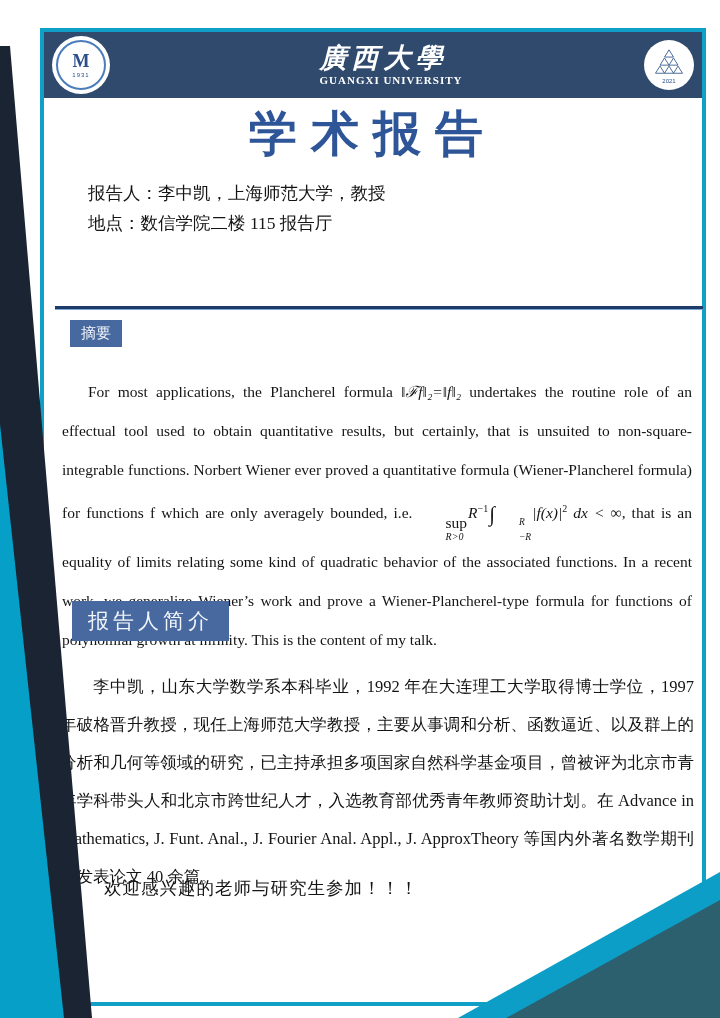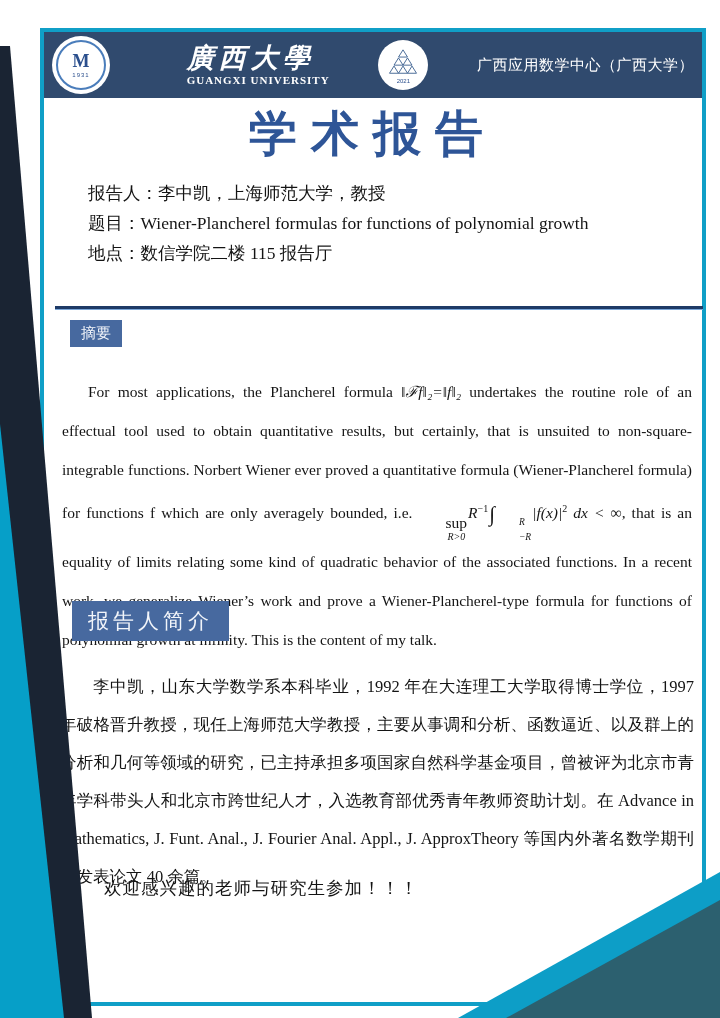--- a/index.html
+++ b/index.html
@@ -94,21 +94,21 @@
   }
   .closing{
     position:absolute; left:104px; top:876px; z-index:2;
     margin:0; font-size:17.5px; letter-spacing:1px;
   }
 
   
   .math{white-space:nowrap;}
   .mit{font-style:italic;}
   .supstack{
-    display:inline-flex; flex-direction:column; align-items:center;
+    display:inline-flex; flex-direction:column; 
     vertical-align:-10px; line-height:1; margin:0 1px;
   }
   .supstack .stk-top{font-size:15.5px;}
   .supstack .stk-bot{font-size:10px; margin-top:1px; font-style:italic;}
   .bigint{font-size:21px; vertical-align:-3px; margin-left:1px;}
   .intlims{
     display:inline-flex; flex-direction:column; align-items:flex-start;
     vertical-align:-7px; line-height:1; font-size:9.5px; font-style:italic;
     margin-left:-2px; margin-right:1px;
   }
@@ -140,28 +140,26 @@
           <path d="M15 11 L20 3 L25 11 Z"></path>
           <path d="M10 20 L15 12 L20 20 Z"></path>
           <path d="M20 20 L25 12 L30 20 Z"></path>
           <path d="M5 29 L10 21 L15 29 Z"></path>
           <path d="M15 29 L20 21 L25 29 Z"></path>
           <path d="M25 29 L30 21 L35 29 Z"></path>
         </g>
       </svg>
       <span class="logo2-year">2021</span>
     </div>
-    <div class="center-name">广西应用数学中心（广西大学）</div>
   </div>
 
   <h1 class="title">学术报告</h1>
 
   <div class="info">
     <div>报告人：李中凯，上海师范大学，教授</div>
-    <div>题目：Wiener-Plancherel formulas for functions of polynomial growth</div>
     <div>地点：数信学院二楼 115 报告厅</div>
   </div>
 
   <div class="divider"></div>
 
   <span class="badge badge-abstract">摘要</span>
 
   <p class="abstract"><span>For most applications, the Plancherel formula </span><span class="math mit">‖ℱf‖₂=‖f‖₂</span><span> undertakes the routine role of an effectual tool used to obtain quantitative results, but certainly, that is unsuited to non-square-integrable functions. Norbert Wiener ever proved a quantitative formula (Wiener-Plancherel formula) for functions f which are only averagely bounded, i.e. </span><span class="math"><span class="supstack">
           <span class="stk-top">sup</span>
           <span class="stk-bot">R&gt;0</span>

